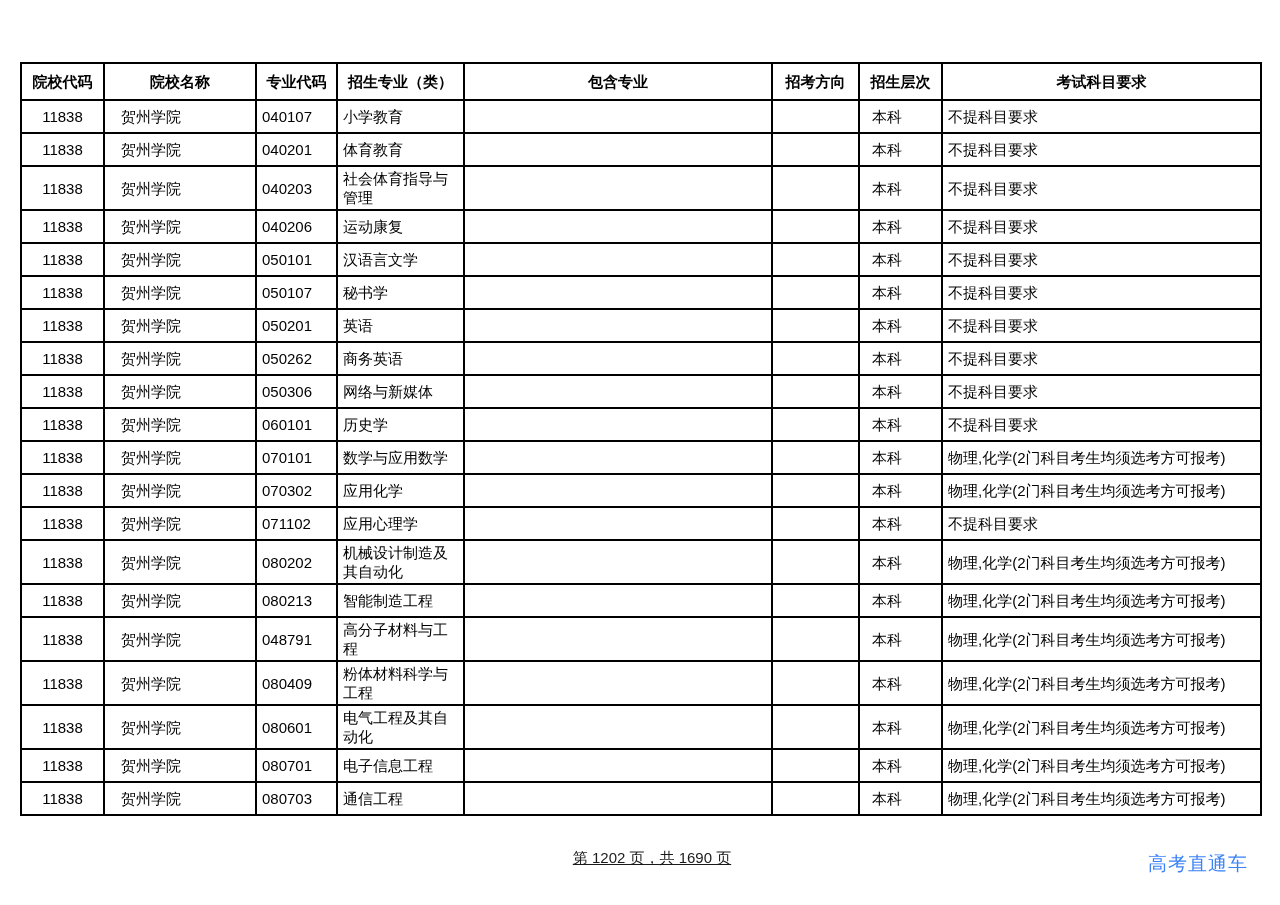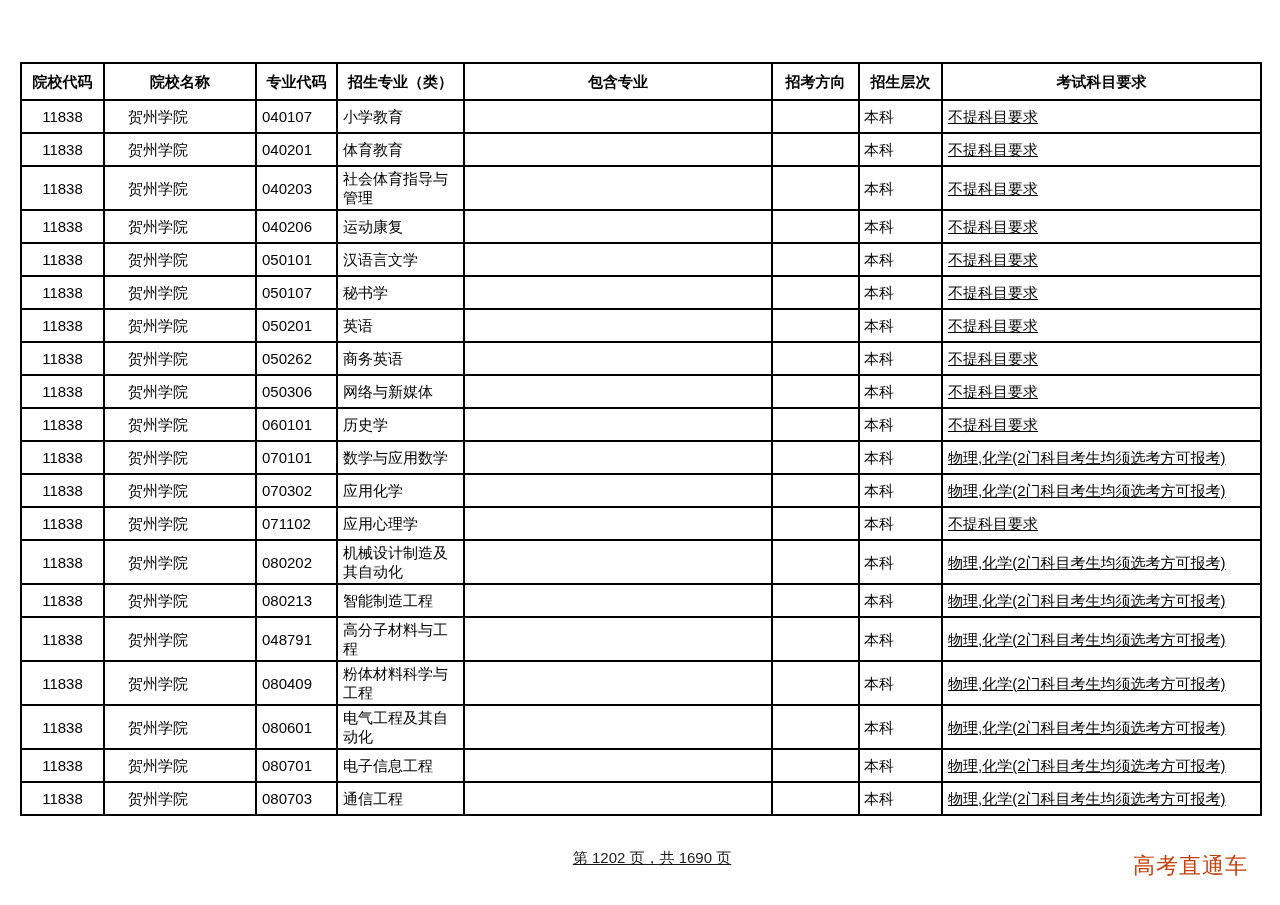--- a/index.html
+++ b/index.html
@@ -33,43 +33,43 @@
     word-break: break-all;
   }
   .admissions thead tr { height: 37px; }
   .admissions tbody tr { height: 33px; }
   .admissions th {
     font-weight: bold;
     text-align: center;
     padding: 2px 2px;
   }
   td.c1 { text-align: center; }
-  td.c2 { text-align: left; padding-left: 23px; }
+  td.c2 { text-align: left; padding-left: 16px; }
   td.c3 { text-align: left; padding-left: 5px; margin-left: 28px; }
   td.c4 { text-align: left; padding-left: 5px; padding-right: 2px; }
   td.c5 { text-align: left; }
   td.c6 { text-align: left; }
-  td.c7 { text-align: left; padding-left: 4px; }
-  td.c8 { text-align: left; padding-left: 5px; padding-right: 2px; text-decoration: underline; }
+  td.c7 { text-align: left; padding-left: 12px; }
+  td.c8 { text-align: left; padding-left: 5px; padding-right: 2px; }
   .page-footer {
     position: absolute;
     left: 12px;
     top: 849px;
     width: 100%;
     text-align: center;
     font-size: 15px;
     color: #1a1a1a;
     text-decoration: underline;
   }
   .watermark {
     position: absolute;
     right: 32px;
     top: 851px;
-    font-size: 22px;
-    color: #c2410c;
+    font-size: 19px;
+    color: #3b82f6;
     letter-spacing: 1px;
   }
 </style>
 </head>
 <body>
 
 <table class="admissions">
   <colgroup>
     <col style="width:83px">
     <col style="width:152px">

